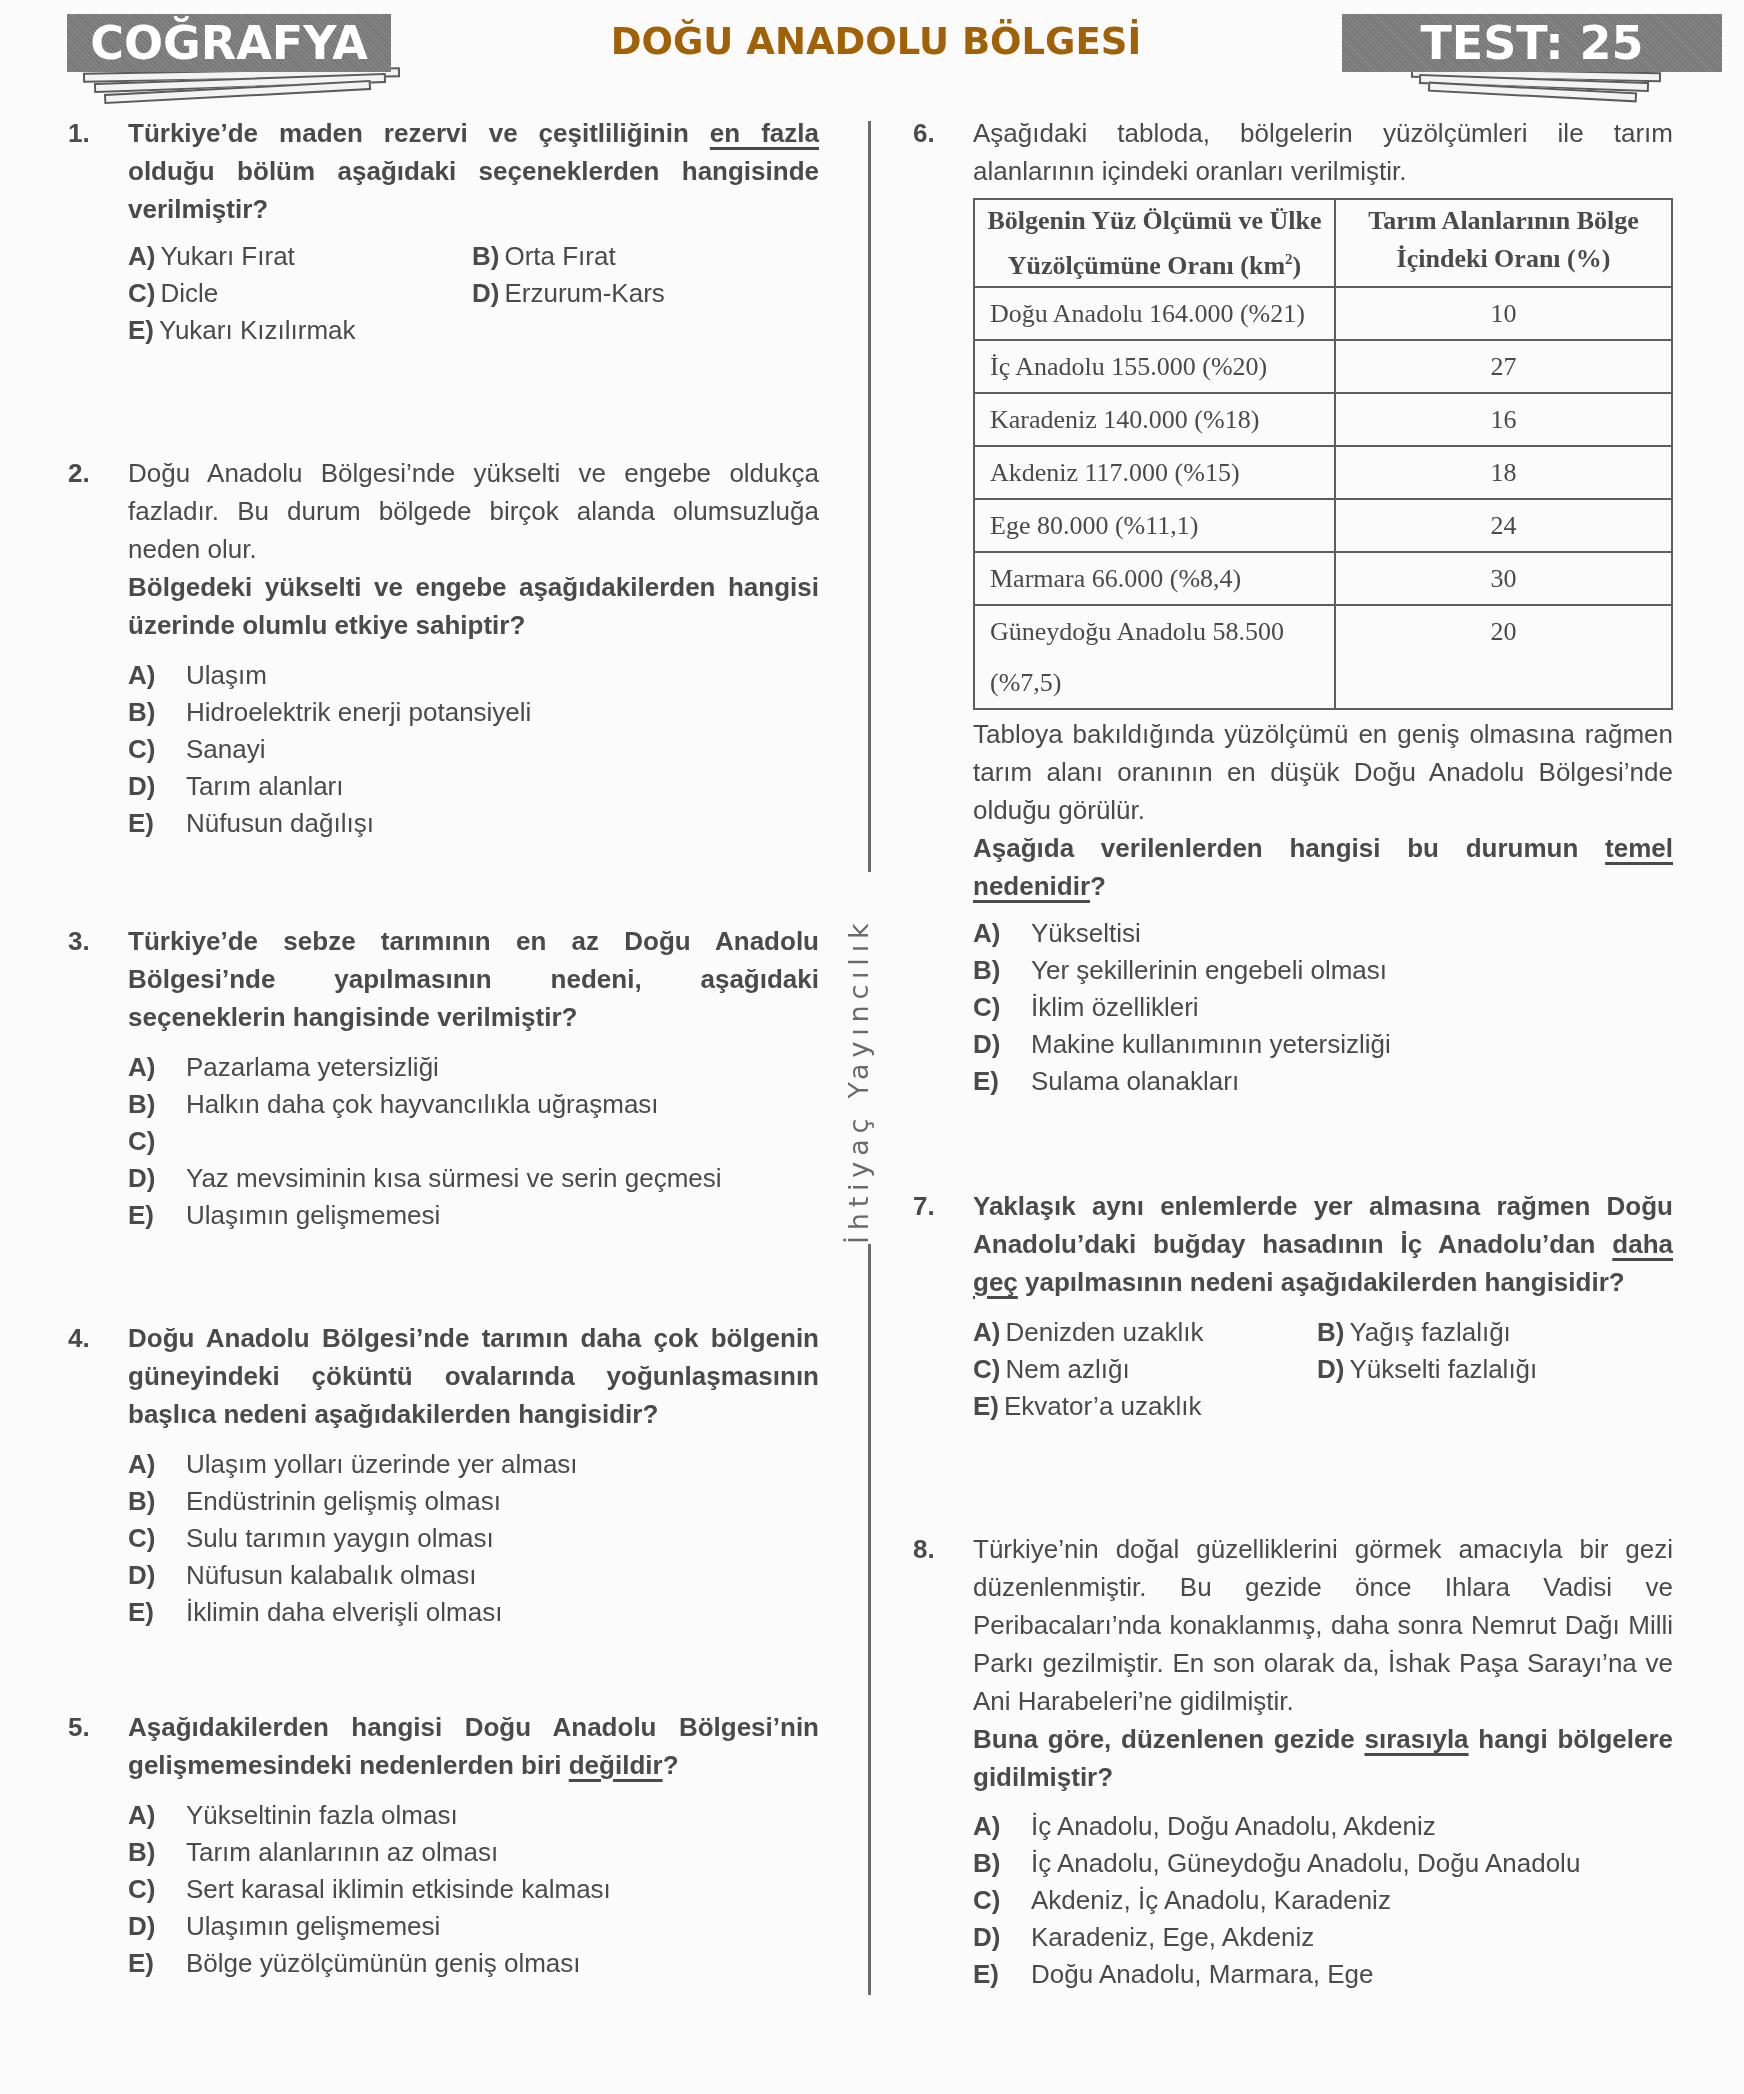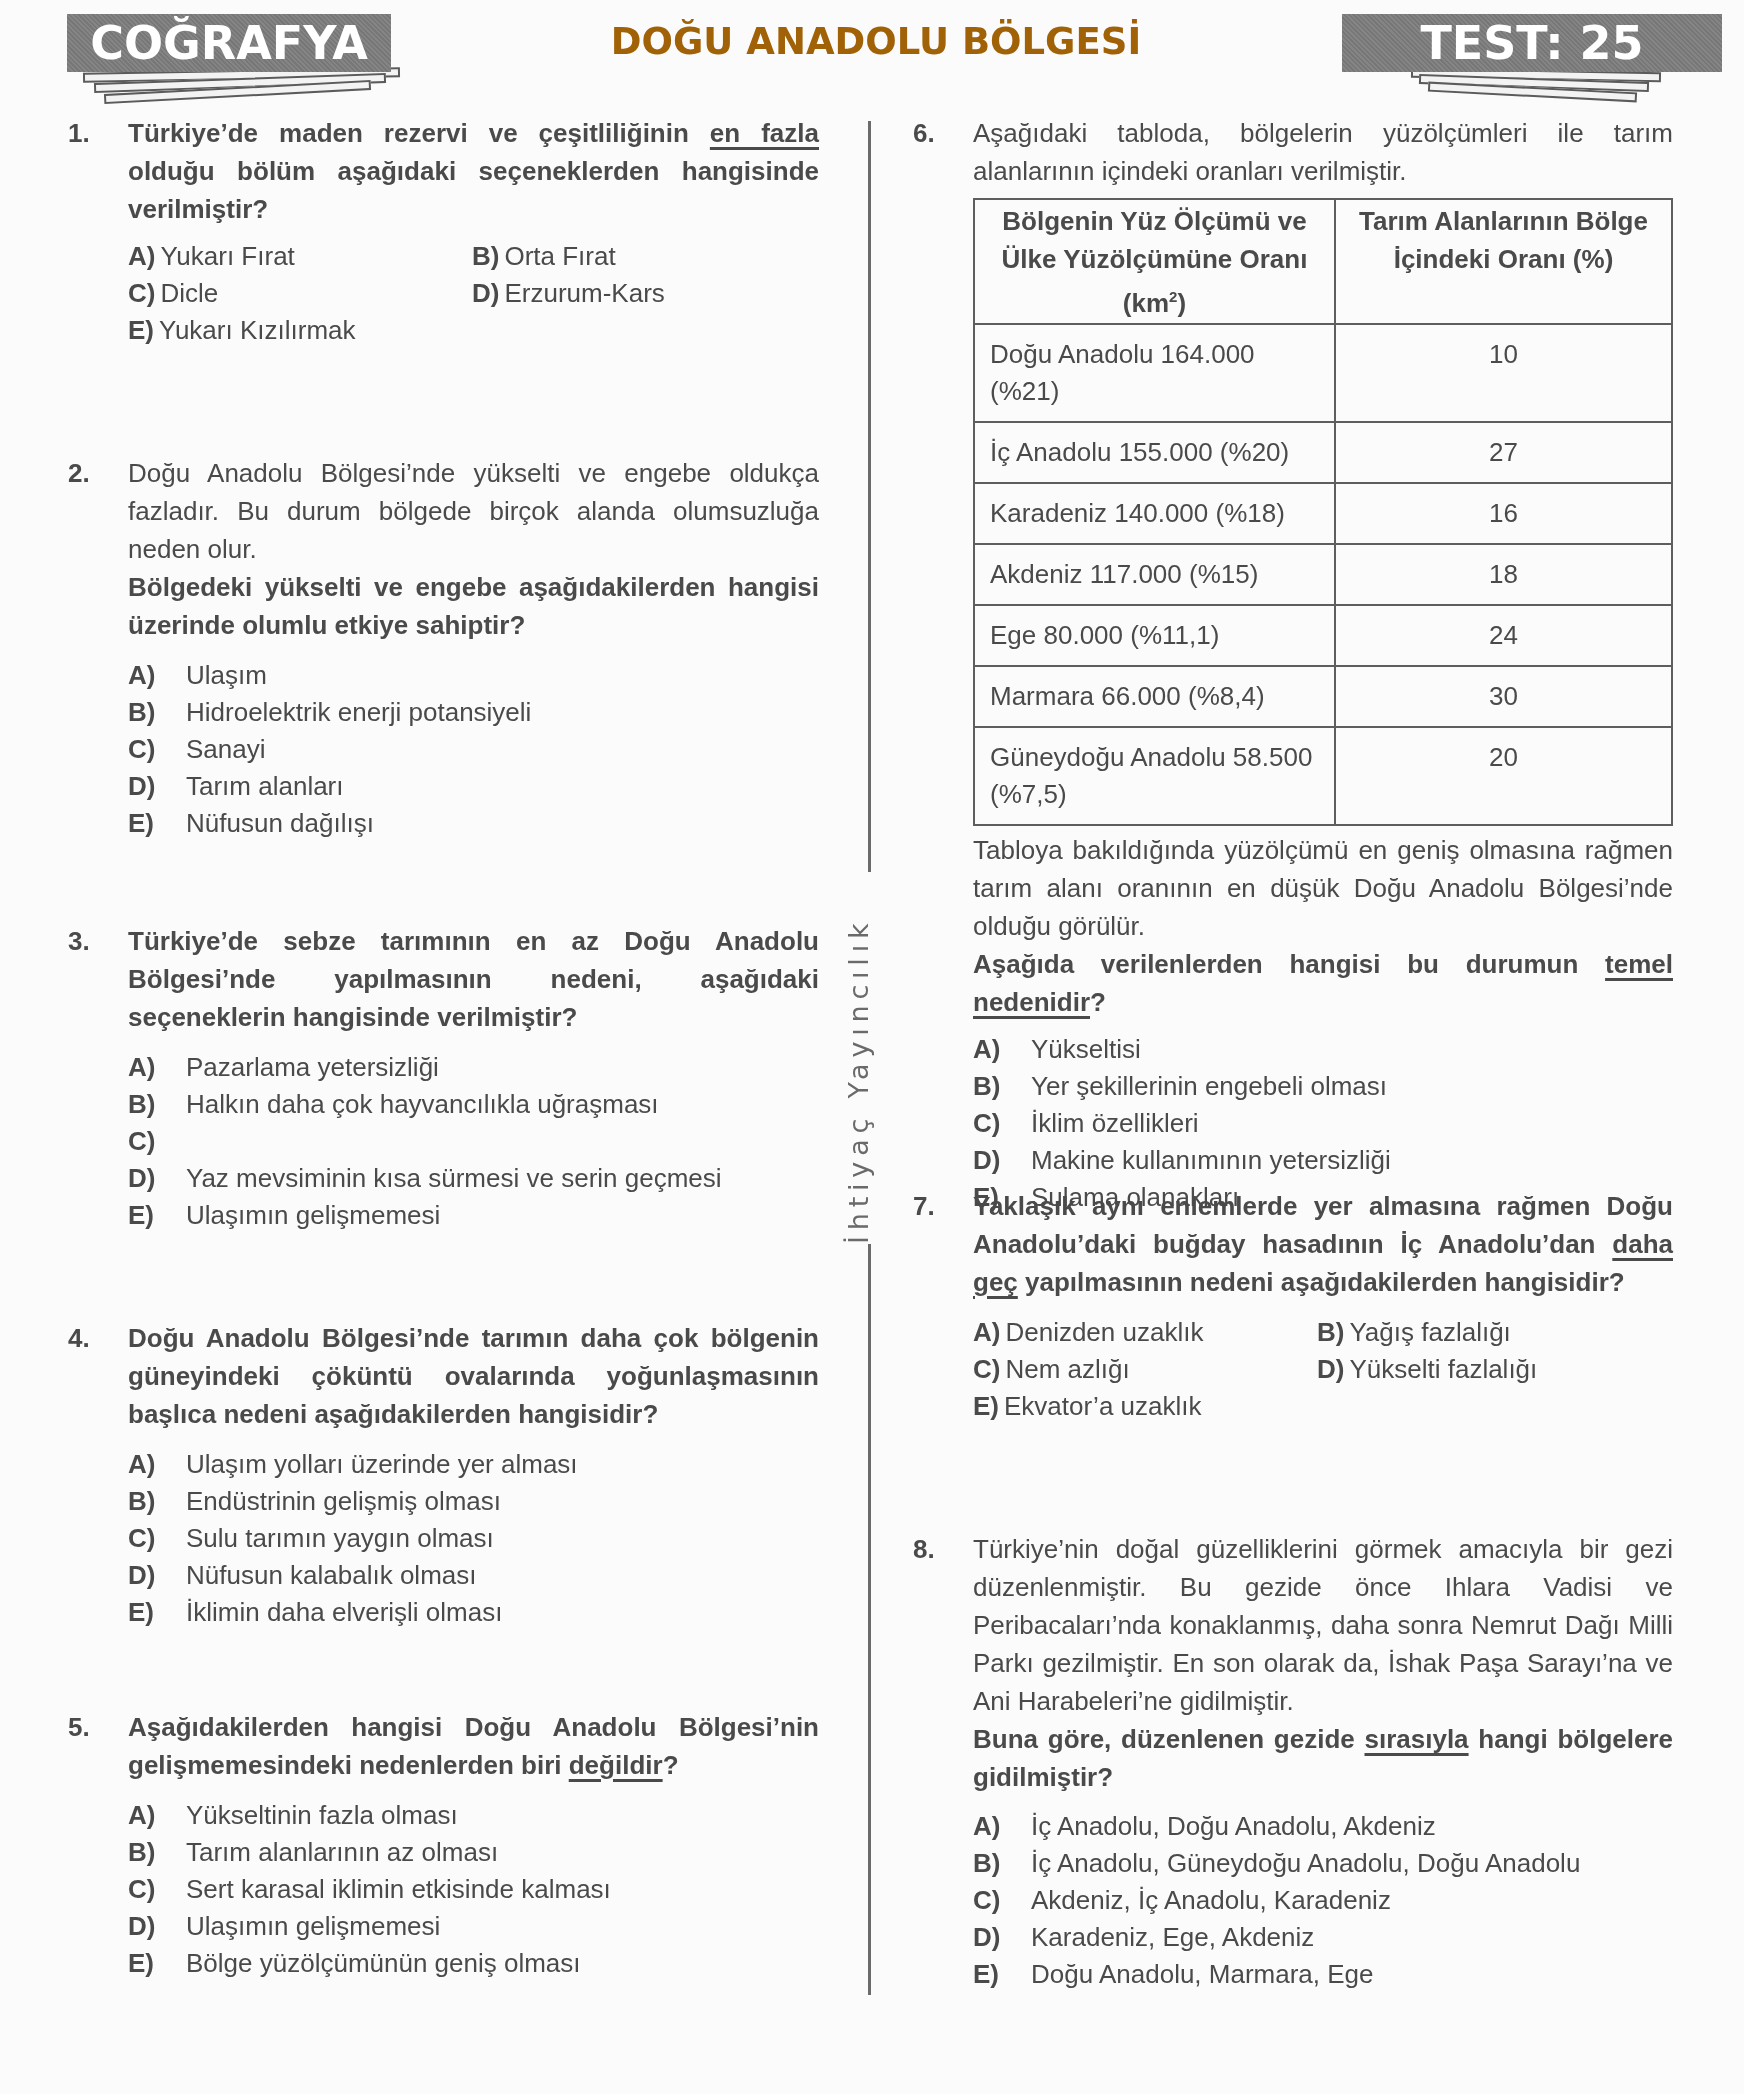--- a/index.html
+++ b/index.html
@@ -34,24 +34,24 @@
   .opts { margin-top: 13.4px; }
   .opt { display: flex; line-height: 37px; }
   .opt .lt { font-weight: bold; width: 58px; flex: none; }
   .opts.grid { display: grid; grid-template-columns: 344px 334px; }
   .opts.grid .opt .lt { width: auto; margin-right: 5px; }
 
   .qL { left: 68px; width: 751px; }
   .qR { left: 913px; width: 760px; }
 
   
-  table.reg { border-collapse: collapse; width: 700px; margin: 8.3px 0 5px 0; font-size: 26px; }
+  table.reg { border-collapse: collapse; width: 700px; margin: 8.3px 0 5px 0; font-size: 26px; font-family: Liberation Serif, serif; }
   table.reg th, table.reg td { border: 2.5px solid #5e5e5e; vertical-align: top; }
   table.reg th { font-weight: bold; line-height: 38px; text-align: center; padding: 1.7px 6.7px; }
-  table.reg td { line-height: 37px; padding: 11px 15px; margin-left: 44px; }
+  table.reg td { line-height: 51px; padding: 0 15px; margin-left: 44px; }
   table.reg td.v { text-align: center; }
   table.reg th.c1 { width: 361px; }
   sup { font-size: 15px; }
 </style>
 </head>
 <body>
 
 <div class="pages">
   <div class="page-strip" style="left:83px;top:70px;width:317px;transform:rotate(-1deg);"></div>
   <div class="page-strip" style="left:94px;top:78px;width:292px;transform:rotate(-2deg);"></div>

